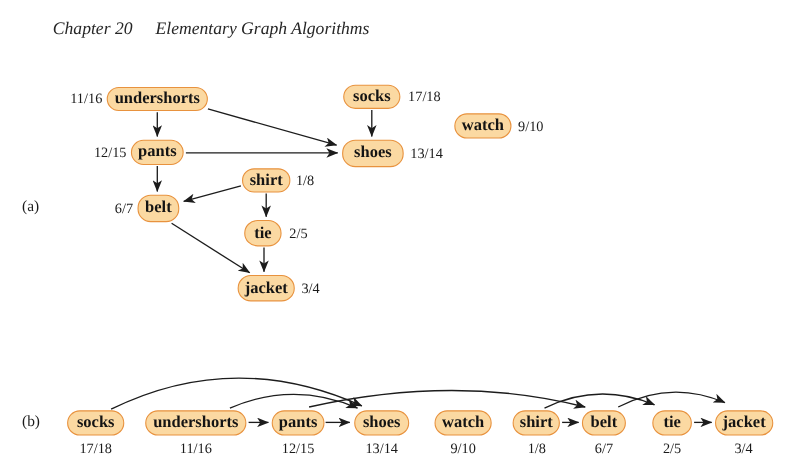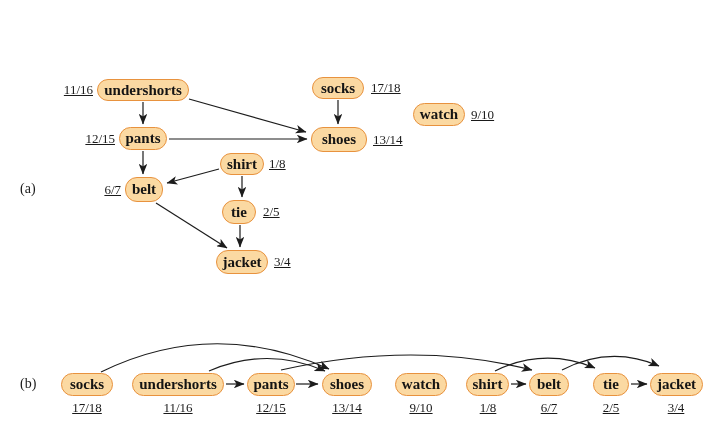--- a/index.html
+++ b/index.html
@@ -15,32 +15,35 @@
   .running-head .title { margin-left:21px; }
   .panel-label { position:absolute; font-size:14px; color:var(--ink); }
   .node {
     position:absolute; box-sizing:border-box;
     display:flex; align-items:center; justify-content:center;
     background:var(--node-fill); border:1.5px solid var(--node-border);
     border-radius:12px; font-size:15px; color:#141414; white-space:nowrap;font-weight:bold;
   }
   .ord {
     position:absolute; font-size:13px; color:var(--ink);
-    height:15px; line-height:15px; white-space:nowrap;text-decoration:underline;
+    height:15px; line-height:15px; white-space:nowrap;
   }
   .ord.ra { text-align:right; }
   .ord.ce { text-align:center; }
   svg.edges { position:absolute; left:0; top:0; pointer-events:none; }
   path.edge { fill:none; stroke:var(--edge); stroke-width:1.2px; }
 </style>
 </head>
 <body>
 
 <div class="page" style="--node-fill: #FBD9A2; --node-border: #E8923E; --edge: #1c1c1c; --ink: #1a1a1a;">
 
+  <div class="running-head">
+    <span>Chapter 20</span><span class="title">Elementary Graph Algorithms</span>
+  </div>
 
   <svg class="edges" width="723" height="430" viewBox="0 0 723 430">
     <defs>
       <marker id="arrow" viewBox="0 0 10 8" refX="9.5" refY="4" markerWidth="9" markerHeight="7.2" orient="auto">
         <path d="M0,0 L10,4 L0,8 L2.6,4 Z" fill="#1c1c1c"></path>
       </marker>
     </defs>
 
     <path class="edge" d="M143,102 L143,124" marker-end="url(#arrow)"></path>
     <path class="edge" d="M189,99 L306,132" marker-end="url(#arrow)"></path>

